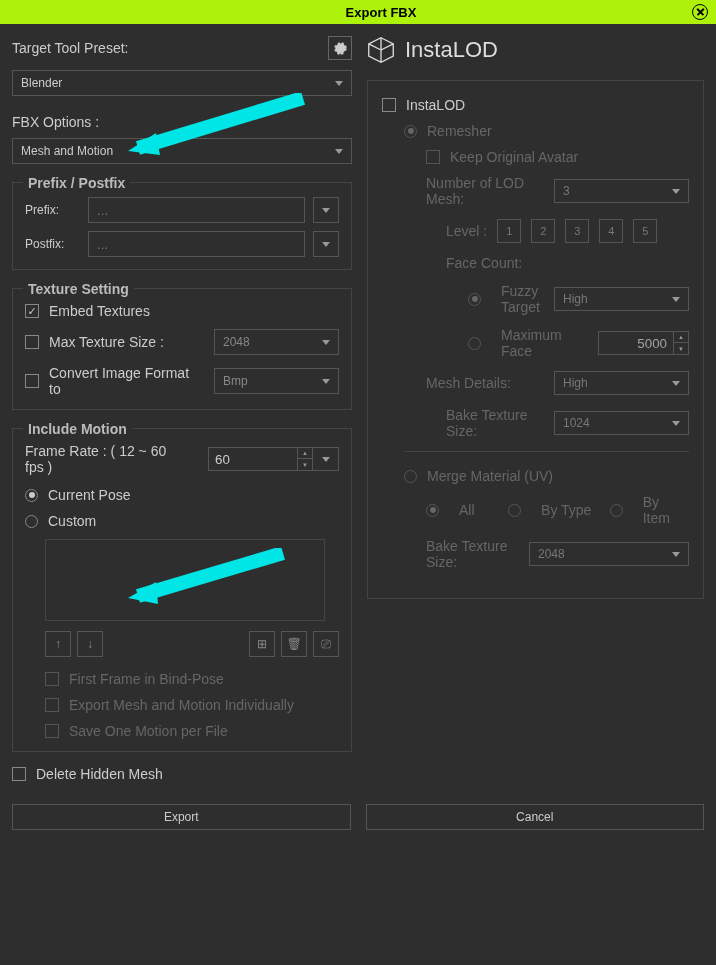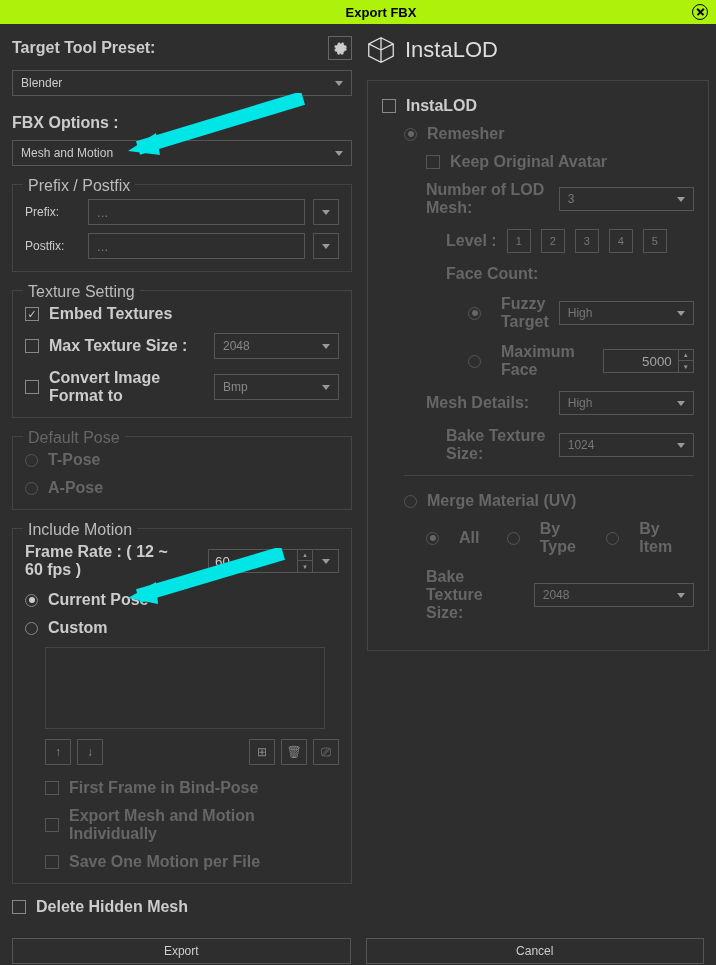--- a/index.html
+++ b/index.html
@@ -7,27 +7,27 @@
 .titlebar { background: #aef20c; height: 24px; display: flex; align-items: center; justify-content: center; position: relative; padding-left: 46px; }
 .titlebar-title { color: #000; font-weight: bold; font-size: 13px; }
 .close-btn { position: absolute; right: 8px; width: 16px; height: 16px; border: 1.5px solid #000; border-radius: 50%; display: flex; align-items: center; justify-content: center; cursor: pointer; }
 .close-btn::before, .close-btn::after { content: ''; position: absolute; width: 9px; height: 1.5px; background: #000; }
 .close-btn::before { transform: rotate(45deg); }
 .close-btn::after { transform: rotate(-45deg); }
 .content { display: flex; padding: 12px; gap: 15px; }
 .left-col { width: 340px; }
 .right-col { flex: 1; }
 .row { display: flex; align-items: center; margin-bottom: 10px; }
-.label { color: #ccc; font-size: 16px; font-weight: bold; }
+.label { color: #ccc; font-size: 14px; }
 .gear-btn { width: 24px; height: 24px; border: 1px solid #666; display: flex; align-items: center; justify-content: center; cursor: pointer; margin-left: auto; }
 .gear-icon { width: 14px; height: 14px; }
 .select { width: 100%; height: 26px; background: #2e2e2e; border: 1px solid #555; color: #ccc; padding: 0 8px; display: flex; align-items: center; justify-content: space-between; cursor: pointer; }
 .caret { width: 0; height: 0; border-left: 4px solid transparent; border-right: 4px solid transparent; border-top: 5px solid #999; }
 .fieldset { border: 1px solid #444; margin-top: 18px; padding: 14px 12px 12px; position: relative; }
-.fieldset-legend { position: absolute; top: -8px; left: 10px; background: #2e2e2e; padding: 0 5px; color: #bbb; font-size: 16px; }
+.fieldset-legend { position: absolute; top: -8px; left: 10px; background: #2e2e2e; padding: 0 5px; color: #bbb; font-size: 14px; font-weight: bold; }
 .fieldset-legend-dim { color: #666; }
 .input-row { display: flex; align-items: center; margin-bottom: 8px; gap: 8px; }
 .input-label { width: 55px; color: #ccc; }
 .text-input { flex: 1; height: 26px; background: #2e2e2e; border: 1px solid #555; color: #666; padding: 0 8px; }
 .drop-btn { width: 26px; height: 26px; border: 1px solid #555; display: flex; align-items: center; justify-content: center; cursor: pointer; }
 .checkbox { width: 14px; height: 14px; border: 1px solid #888; display: inline-flex; align-items: center; justify-content: center; margin-right: 10px; cursor: pointer; flex-shrink: 0; }
 .checkbox.checked::after { content: '✓'; color: #ccc; font-size: 11px; line-height: 1; }
 .checkbox-dim { border-color: #555; }
 .check-row { display: flex; align-items: center; margin-bottom: 10px; }
 .small-select { width: 125px; height: 26px; background: #2e2e2e; border: 1px solid #555; color: #888; padding: 0 8px; display: flex; align-items: center; justify-content: space-between; cursor: pointer; }
@@ -129,31 +129,20 @@
       <div class="check-row" style="margin-bottom:0">
         <div class="checkbox"></div>
         <span class="label" style="width:148px">Convert Image Format to</span>
         <div class="small-select ml-auto">
           <span>Bmp</span>
           <div class="caret"></div>
         </div>
       </div>
     </div>
 
-    <div class="fieldset">
-      <div class="fieldset-legend fieldset-legend-dim">Default Pose</div>
-      <div class="check-row">
-        <div class="radio radio-dim"></div>
-        <span class="label dim-text">T-Pose</span>
-      </div>
-      <div class="check-row" style="margin-bottom:0">
-        <div class="radio radio-dim"></div>
-        <span class="label dim-text">A-Pose</span>
-      </div>
-    </div>
 
     <div class="fieldset">
       <div class="fieldset-legend">Include Motion</div>
       <div class="row" style="margin-bottom:12px">
         <span class="label" style="width:165px">Frame Rate : ( 12 ~ 60 fps )</span>
         <div class="spinner-wrap">
           <input class="spinner-input" value="60" style="">
           <div class="spinner-btns">
             <div class="spinner-btn">▲</div>
             <div class="spinner-btn">▼</div>

